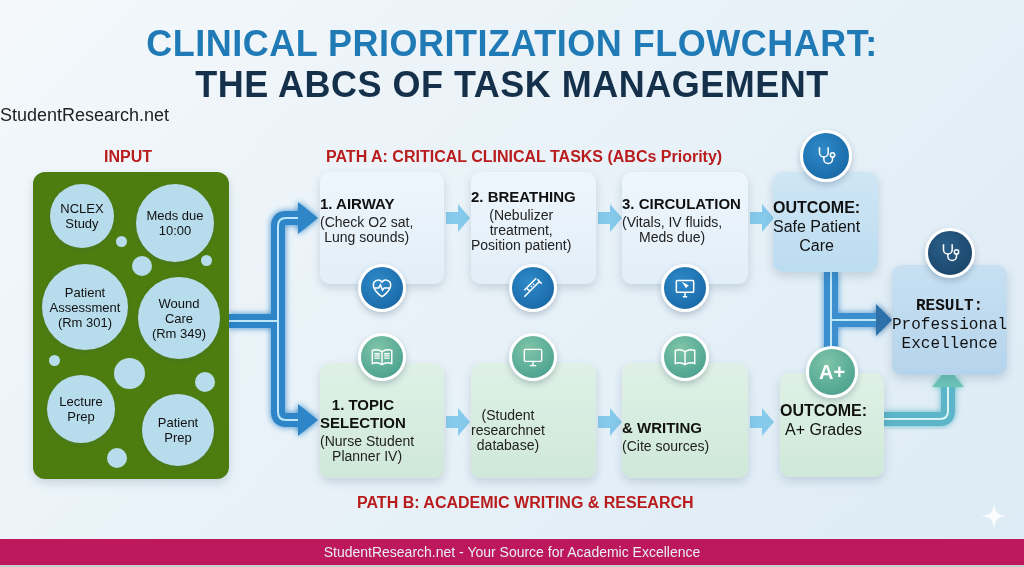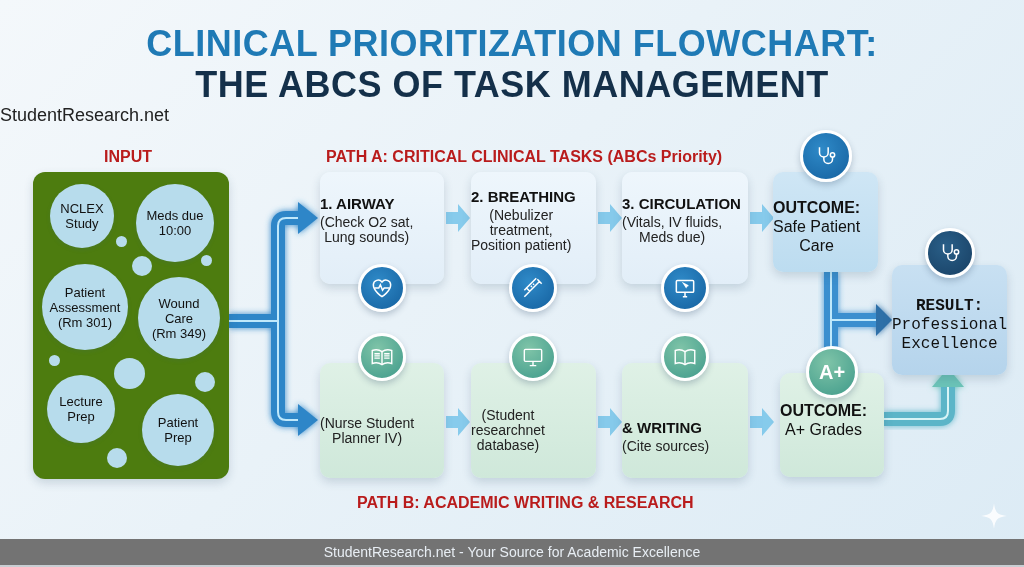--- a/index.html
+++ b/index.html
@@ -60,21 +60,21 @@
     display: flex; align-items: center; justify-content: center;
     box-shadow: 0 3px 6px rgba(30,60,90,0.25);
   }
   .icon-circle.blue { background: radial-gradient(circle at 40% 35%, #2f8ac8, #14609e); }
   .icon-circle.navy { background: radial-gradient(circle at 40% 35%, #2a5f88, #173f63); }
   .icon-circle.green { background: radial-gradient(circle at 40% 30%, #7fc4a8, #3f9a8a); }
   .icon-circle svg { width: 26px; height: 26px; }
   .aplus { color: #fff; font-weight: bold; font-size: 20px; }
   .footer {
     left: 0; top: 539px; width: 1024px; height: 26px;
-    background: #737373; color: #e8eef4;
+    background: #be185d; color: #e8eef4;
     display: flex; align-items: center; justify-content: center;
     font-size: 14px;
   }
   .footer-bottom { left: 0; top: 565px; width: 1024px; height: 2px; background: #c9ced3; }
   svg.flow { position: absolute; left: 0; top: 0; width: 1024px; height: 567px; pointer-events: none; }
   .sparkle { left: 980px; top: 502px; width: 28px; height: 28px; }
 </style>
 </head>
 <body>
 
@@ -212,20 +212,21 @@
 </div>
 <div class="icon-circle navy" style="left:925px; top:228px; width:50px; height:50px;">
   <svg viewBox="0 0 24 24" fill="none" stroke="#fff" stroke-width="1.4">
       <path d="M6 4v5a4 4 0 0 0 8 0V4"></path>
       <path d="M10 13v2a4 4 0 0 0 8 0v-2"></path>
       <circle cx="18" cy="11" r="2"></circle>
     </svg>
 </div>
 
 <div class="card green" style="left:320px; top:363px; width:124px; height:115px; padding-top:18px;">
+  <div class="head"><span>1. TOPIC</span><br><span>SELECTION</span></div>
   <div class="body"><span>(Nurse Student</span><br><span>Planner IV)</span></div>
 </div>
 <div class="icon-circle green" style="left:358px; top:333px;">
   <svg viewBox="0 0 24 24" fill="none" stroke="#fff" stroke-width="1.3">
       <path d="M3 6c3-1 6-1 9 1 3-2 6-2 9-1v12c-3-1-6-1-9 1-3-2-6-2-9-1z"></path>
       <path d="M12 7v12M5 9h5M5 11h5M5 13h5M14 9h5M14 11h5M14 13h5"></path>
     </svg>
 </div>
 
 <div class="card green" style="left:471px; top:363px; width:125px; height:115px; padding-top:18px;">

